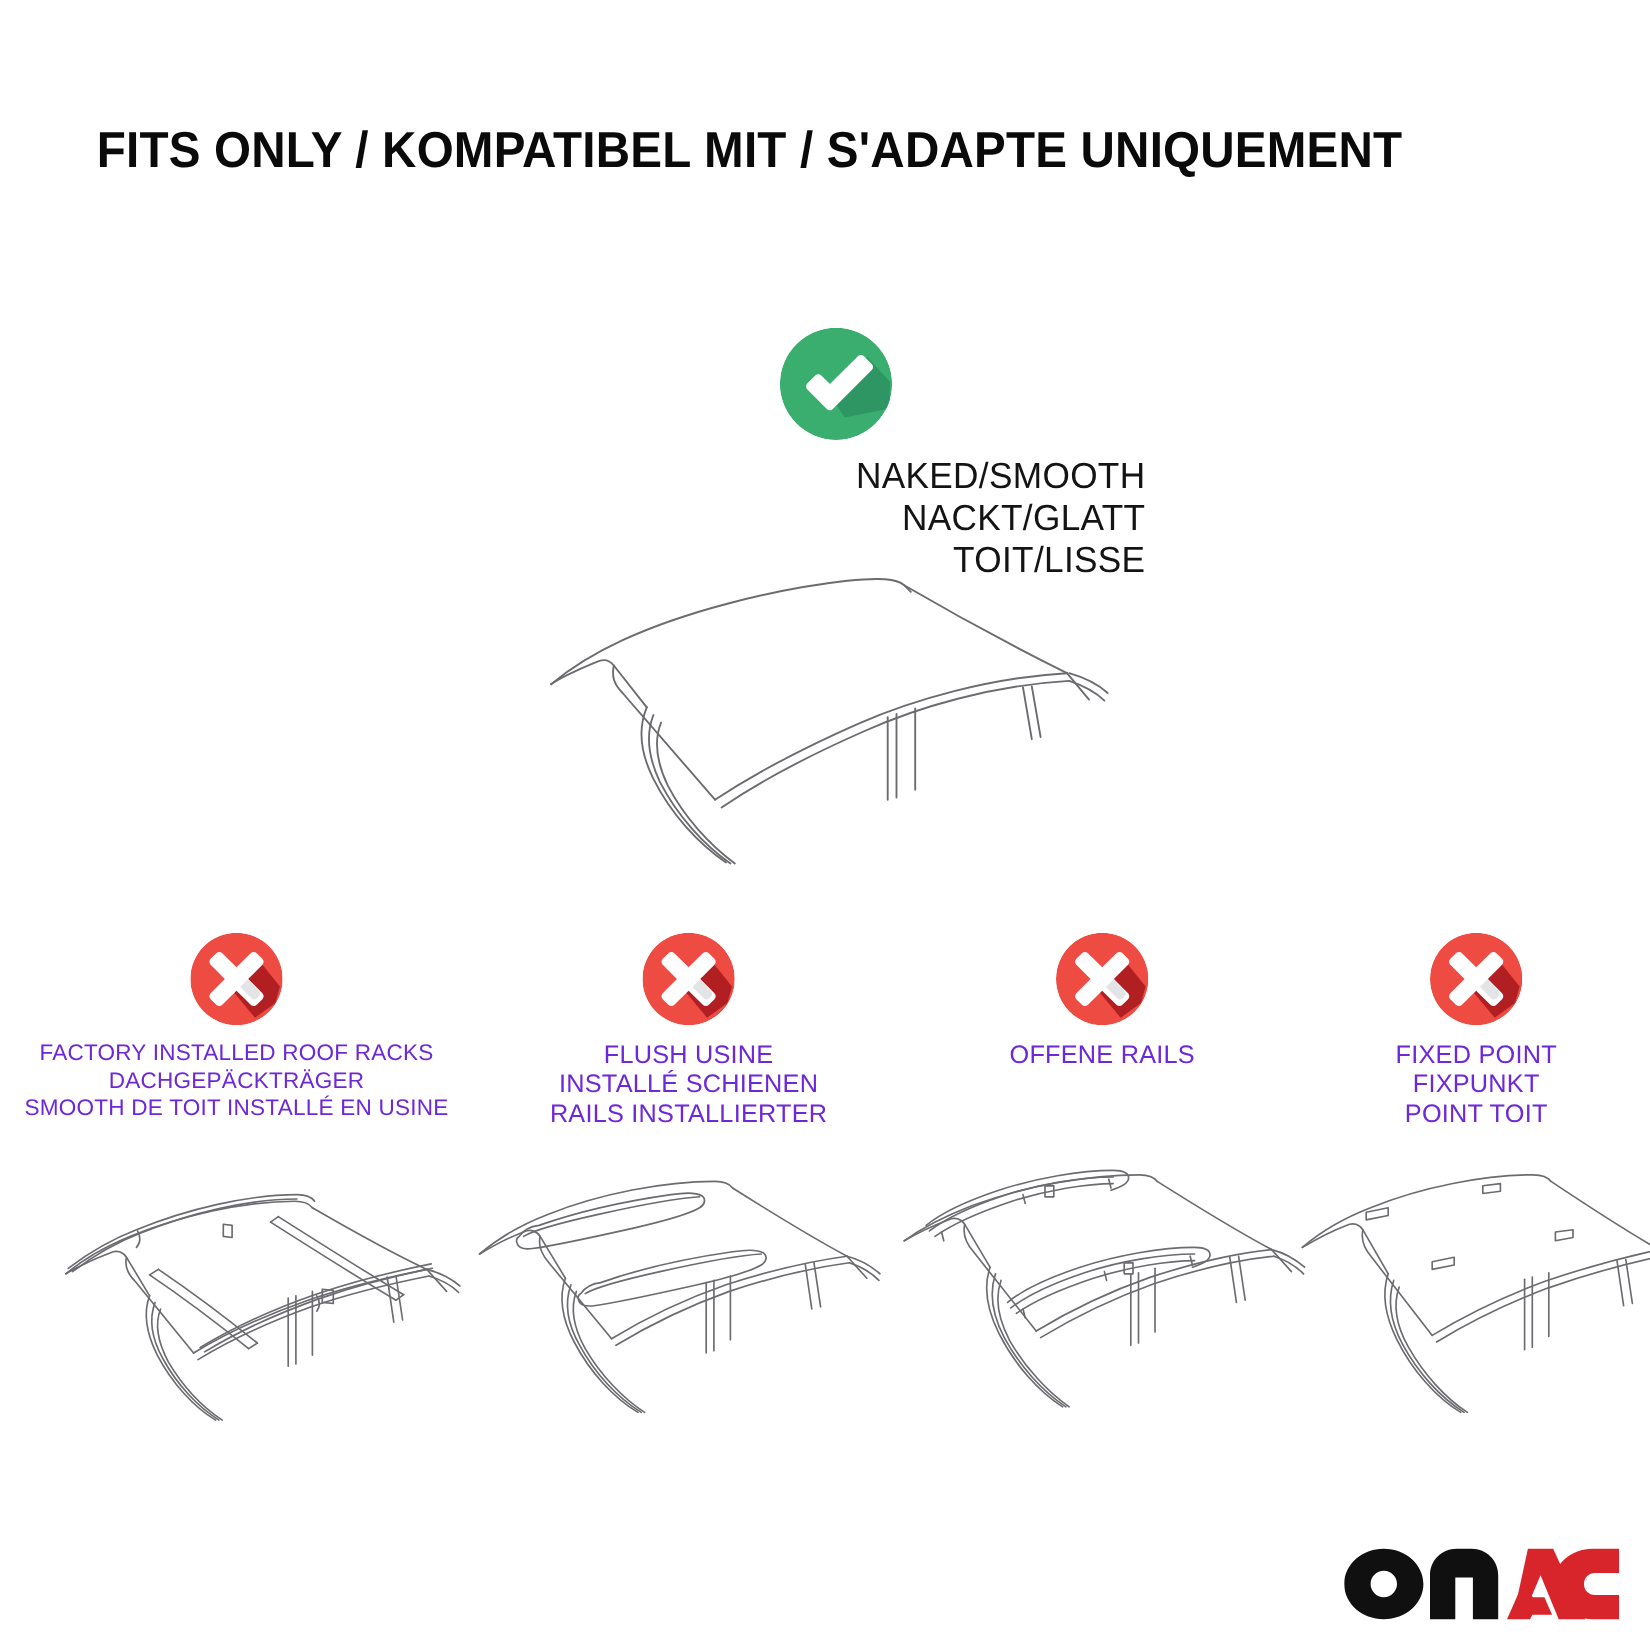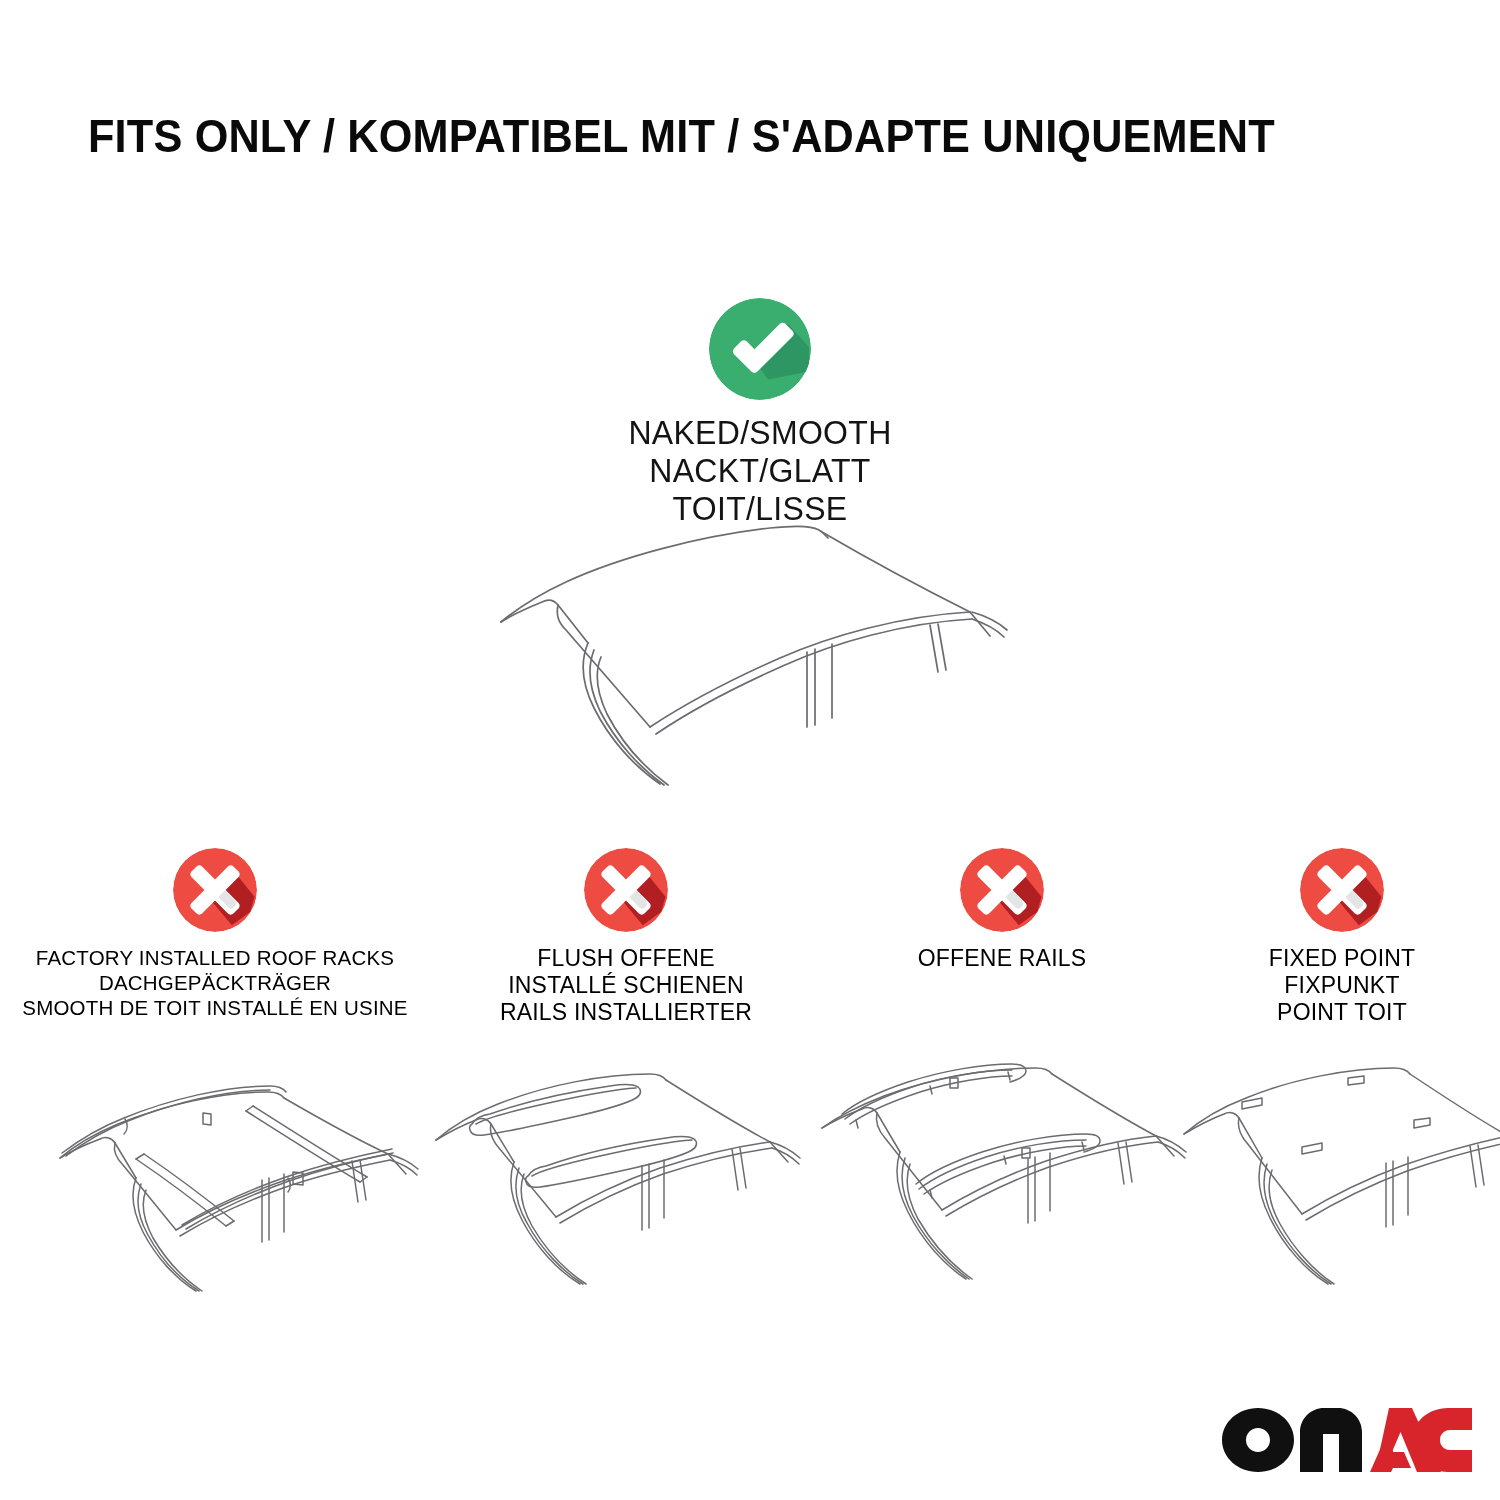--- a/index.html
+++ b/index.html
@@ -31,21 +31,21 @@
     transform-origin: left center;
     white-space: nowrap;
   }
 
   
   #approved-block {
     position: absolute;
     left: 470px;
     top: 298px;
     width: 580px;
-    text-align: center;
+    text-align: right;
   }
   .badge {
     position: relative;
     display: block;
     margin: 0 auto;
     border-radius: 50%;
     overflow: hidden;
   }
   #check-badge {
     width: 102px;
@@ -82,21 +82,21 @@
   .col-badge {
     width: 84px;
     height: 84px;
     margin: 0 auto;
   }
   .col-caption {
     margin-top: 13px;
     font-size: 23px;
     line-height: 27px;
     font-weight: 400;
-    color: #000000;
+    color: #6d28d9;
     letter-spacing: 0.2px;
   }
   .col-caption div { white-space: nowrap; }
   .col-caption.small { font-size: 20.5px; line-height: 25px; }
 
   #col-0 { left: 15px;   width: 400px; }
   #col-1 { left: 432px;  width: 388px; }
   #col-2 { left: 808px;  width: 388px; }
   #col-3 { left: 1192px; width: 300px; }
 
@@ -243,21 +243,21 @@
 <div class="col" id="col-1">
   <div class="badge col-badge">
     <svg viewBox="0 0 100 100" xmlns="http://www.w3.org/2000/svg">
       <circle cx="50" cy="50" r="50" fill="#EE4B42"></circle>
       <path d="M55 44 L72 27 L97 58 L92 76 L70 92 L45 62 Z" fill="#B11F22"></path>
       <path d="M34.6 22.0 L50 37.4 L65.4 22.0 C67.2 20.2 70.1 20.2 71.9 22.0 L78 28.1 C79.8 29.9 79.8 32.8 78 34.6 L62.6 50 L78 65.4 C79.8 67.2 79.8 70.1 78 71.9 L71.9 78 C70.1 79.8 67.2 79.8 65.4 78 L50 62.6 L34.6 78 C32.8 79.8 29.9 79.8 28.1 78 L22 71.9 C20.2 70.1 20.2 67.2 22 65.4 L37.4 50 L22 34.6 C20.2 32.8 20.2 29.9 22 28.1 L28.1 22 C29.9 20.2 32.8 20.2 34.6 22.0 Z" fill="#FFFFFF"></path>
       <path d="M62.6 50 L54 58.6 L66.5 71.1 C68 72.6 70.4 72.6 71.9 71.1 L74.3 68.7 C75.8 67.2 75.8 64.8 74.3 63.3 Z" fill="#E2E4E6"></path>
     </svg>
   </div>
   <div class="col-caption">
-    <div>FLUSH OFFENE</div>
+    <div>FLUSH USINE</div>
     <div>INSTALLÉ SCHIENEN</div>
     <div>RAILS INSTALLIERTER</div>
   </div>
 </div>
 
 <div class="col-art" id="art-1">
   <svg viewBox="0 0 400 230" xmlns="http://www.w3.org/2000/svg">
     <g fill="none" stroke="#6B6B70" stroke-width="1.5" stroke-linejoin="round" stroke-linecap="round">
 
       <path d="M8 78 C22 66 44 52 70 42 C118 23 176 12 222 12 C230 12 235 14 238 18"></path>

